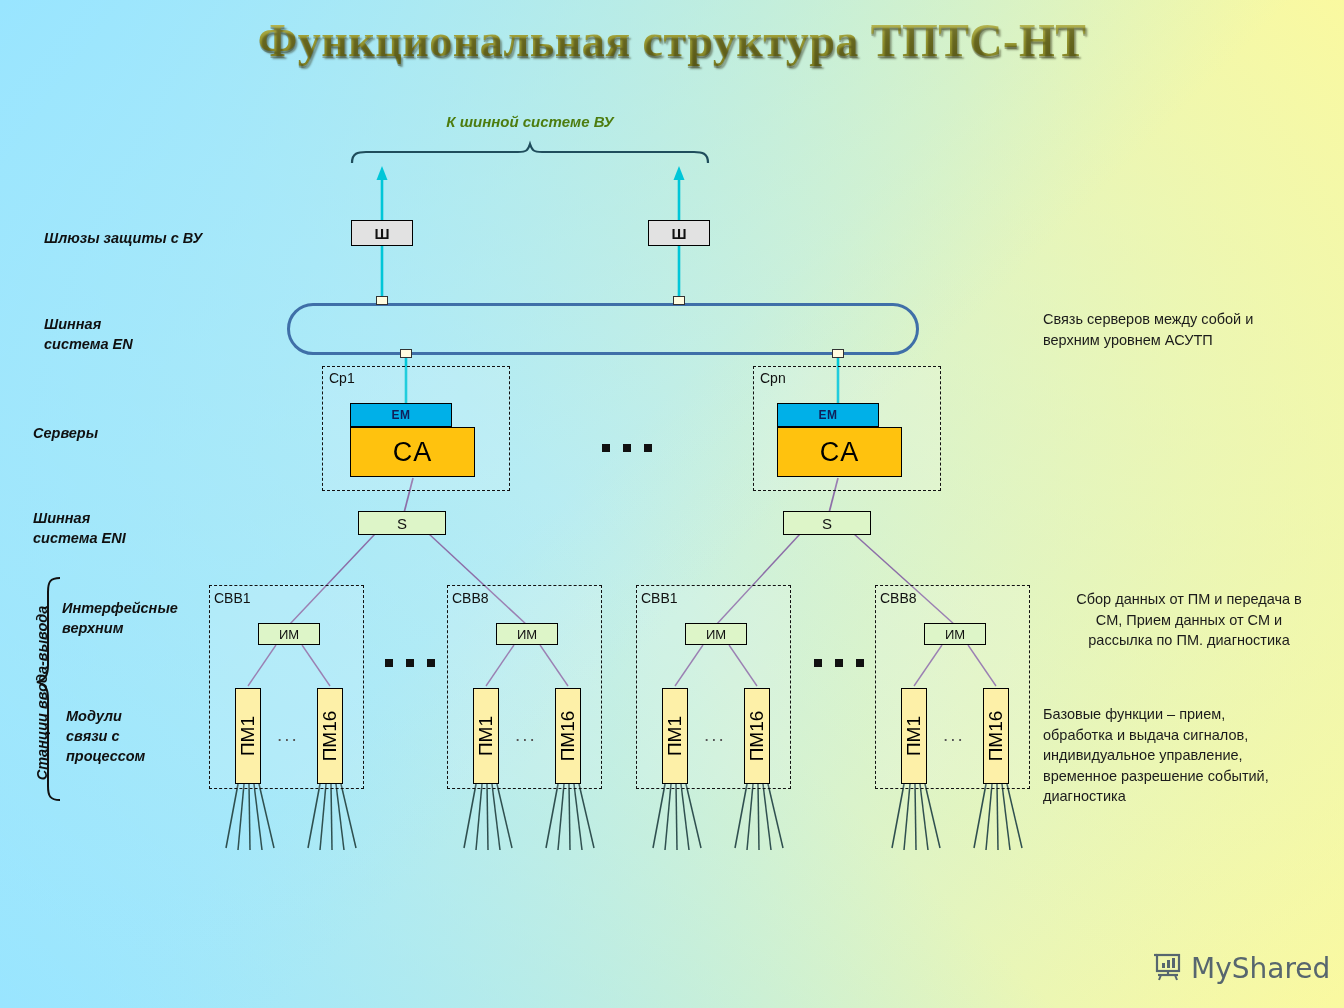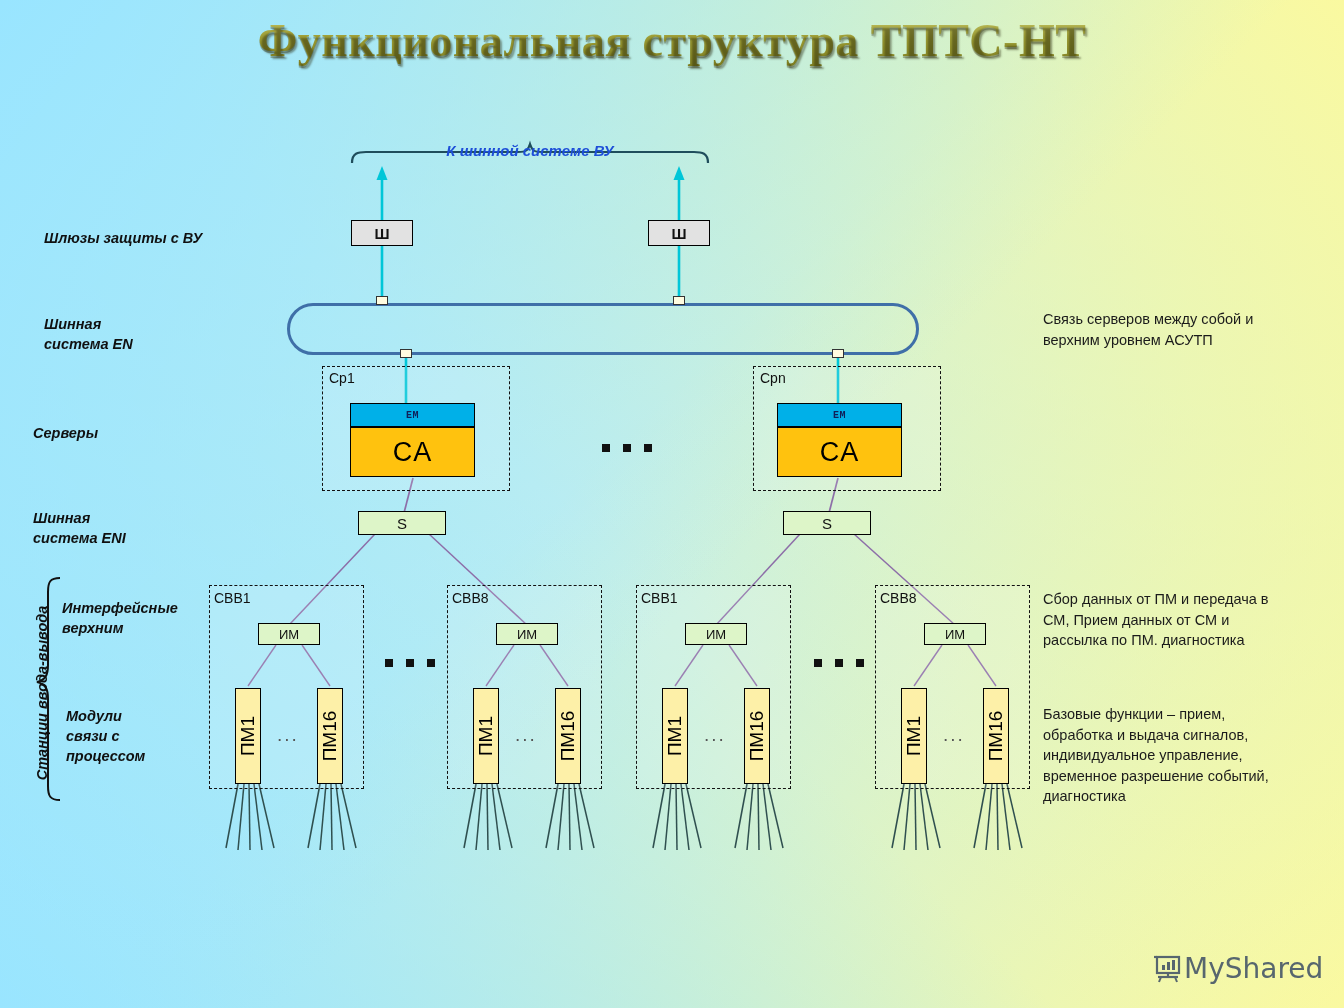--- a/index.html
+++ b/index.html
@@ -39,29 +39,29 @@
     font-family:"Liberation Serif","DejaVu Serif",serif;
     font-weight:bold;font-size:46px;letter-spacing:.5px;
     color:rgba(60,60,20,.35);white-space:nowrap;z-index:-1;
   }
 
   
   .lbl{position:absolute;font-weight:bold;font-style:italic;
        font-size:14.5px;color:#101010;line-height:1.38;white-space:pre-line;}
   .note{position:absolute;font-size:14.5px;color:#1b1b1b;line-height:1.42;
         white-space:pre-line;}
-  .capt{position:absolute;font-size:15px;color:#1d4ed8;margin-top:29px;}
+  .capt{position:absolute;font-size:15px;color:#4d7c0f;}
 
   
   .box{position:absolute;box-sizing:border-box;display:flex;
        align-items:center;justify-content:center;border:1.4px solid #000;}
   .sh-box{width:62px;height:26px;background:#e2e2e2;font-size:15px;
           font-weight:bold;color:#111;}
-  .em-box{width:125px;height:24px;background:#00b0e8;color:#10205a;
-          font-size:10px;font-weight:bold;letter-spacing:.5px;font-family:Liberation Mono, monospace;}
+  .em-box{width:102px;height:24px;background:#00b0e8;color:#10205a;
+          font-size:12px;font-weight:bold;letter-spacing:.5px;}
   .ca-box{width:125px;height:50px;background:#ffc20e;color:#000;
           font-size:27px;font-weight:normal;letter-spacing:1px;}
   .s-box{width:88px;height:24px;background:#ddf5c8;color:#111;font-size:15px;}
   .im-box{width:62px;height:22px;background:#ddf5c8;color:#111;font-size:13px;}
   .pm-box{width:26px;height:96px;background:#fdf0a8;color:#000;font-size:19px;}
   .pm-box span{transform:rotate(-90deg);white-space:nowrap;display:block;}
 
   
   .dash{position:absolute;box-sizing:border-box;border:1.5px dashed #111;
         background:rgba(255,255,255,.13);}
@@ -73,21 +73,21 @@
          border:3.2px solid #3f6fa8;border-radius:29px;background:transparent;}
   .conn{position:absolute;width:12px;height:9px;background:#fffce0;
         border:1.2px solid #333;box-sizing:border-box;}
 
   
   .dots3{position:absolute;display:flex;gap:13px;}
   .dots3 i{width:8px;height:8px;background:#111;display:block;}
   .dotsm{position:absolute;font-size:19px;color:#555;letter-spacing:2px;}
 
   
-  .ws{position:absolute;display:flex;align-items:center;gap:0;opacity:.92;}
+  .ws{position:absolute;display:flex;align-items:flex-start;gap:7px;opacity:.92;}
   .ws-txt{font-size:28px;color:#4a5a6a;font-family:"DejaVu Sans",sans-serif;}
 </style>
 </head>
 <body>
 
 <div id="bg"></div>
 
 <svg id="svglayer" viewBox="0 0 1344 1008" xmlns="http://www.w3.org/2000/svg">
 
   <path d="M352,163 C352,153 358,152 366,152 L518,152 C527,152 528,150 530,144
@@ -276,21 +276,21 @@
       <i></i>
   </div>
   <div class="dots3" style="left:814px;top:659px;">
     <i></i>
       <i></i>
       <i></i>
   </div>
 
   <div class="note" style="left:1043px;top:309px;width:290px;">Связь серверов между собой и
 верхним уровнем АСУТП</div>
-  <div class="note" style="left:1043px;top:589px;width:292px;">Сбор данных от ПМ и передача в
+  <div class="note" style="left:1043px;top:589px;width:292px;text-align:center;">Сбор данных от ПМ и передача в
 СМ, Прием данных от СМ и
 рассылка по ПМ. диагностика</div>
   <div class="note" style="left:1043px;top:682px;width:292px;margin-top:22px;">Базовые функции – прием,
 обработка и выдача сигналов,
 индивидуальное управление,
 временное разрешение событий,
 диагностика</div>
 
   <div class="ws" style="left:1152px;top:952px;">
     <svg width="32" height="30" viewBox="0 0 32 30">

